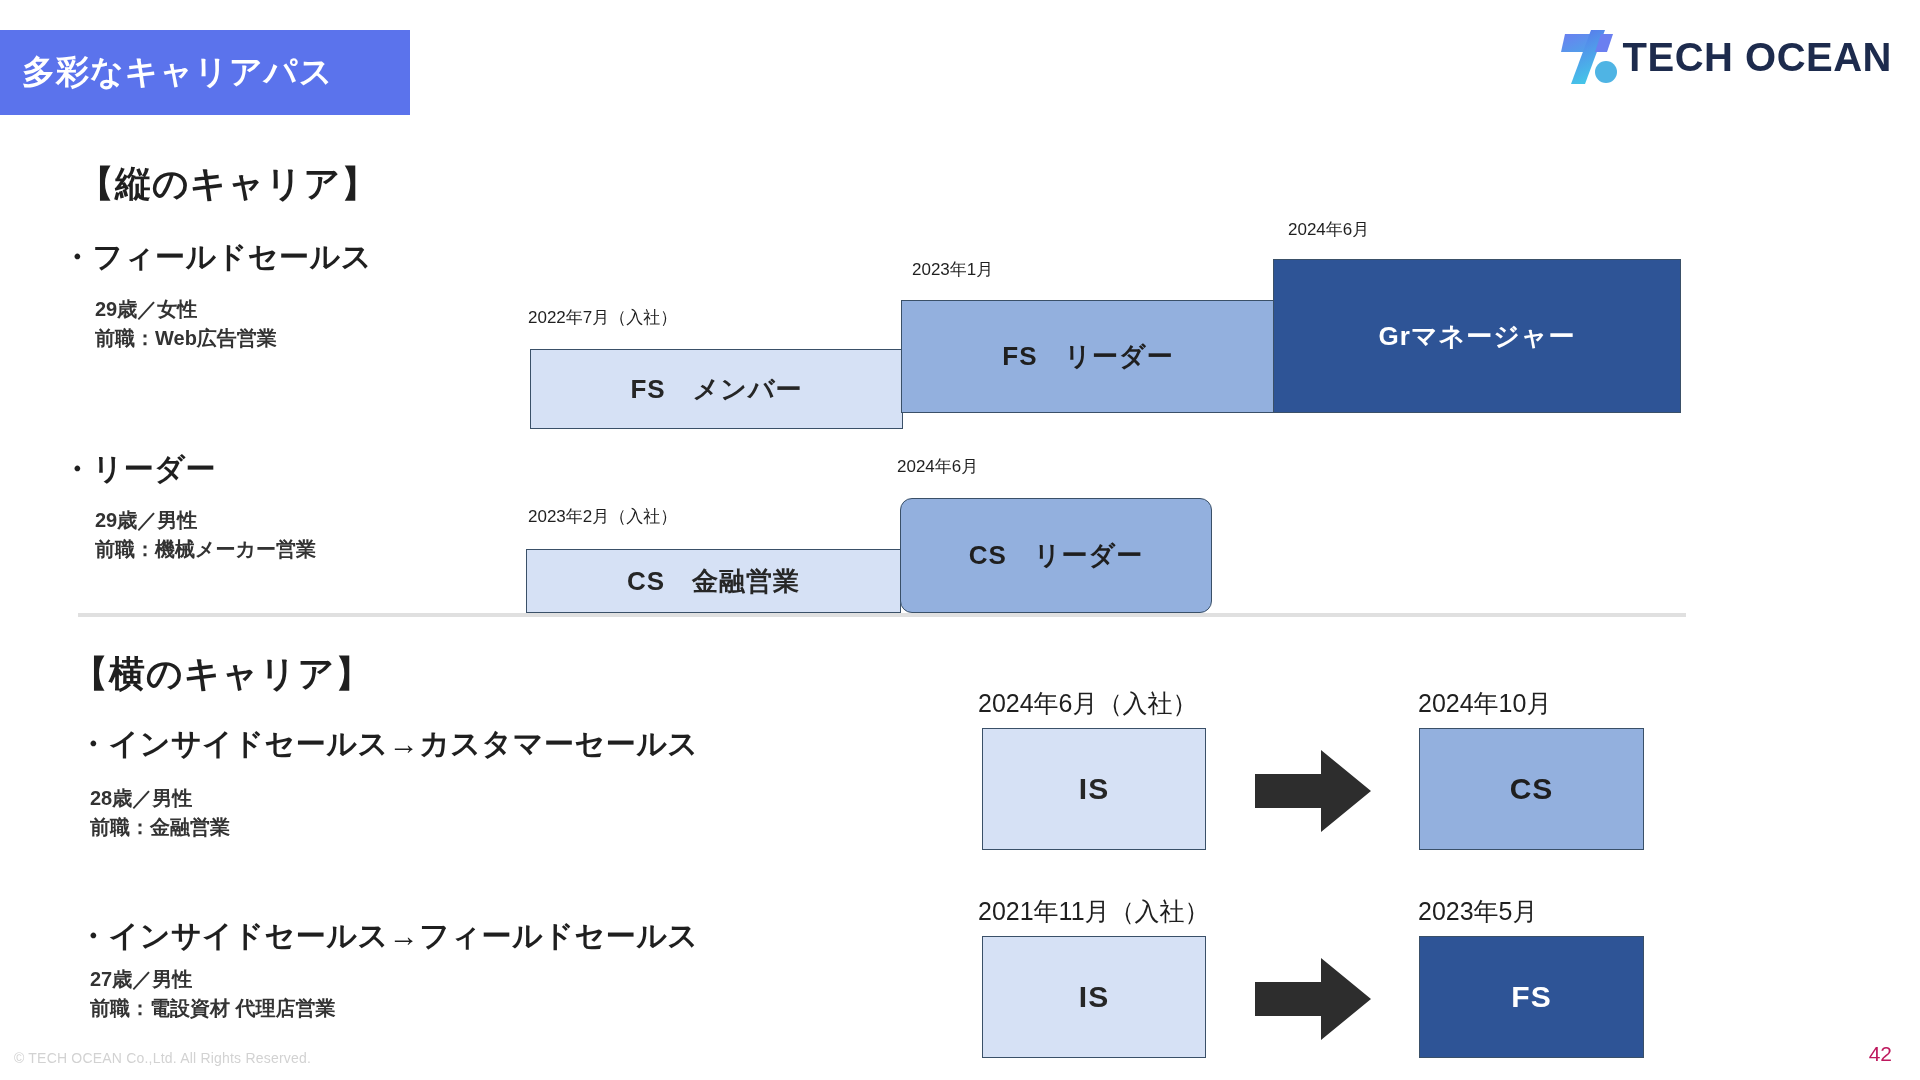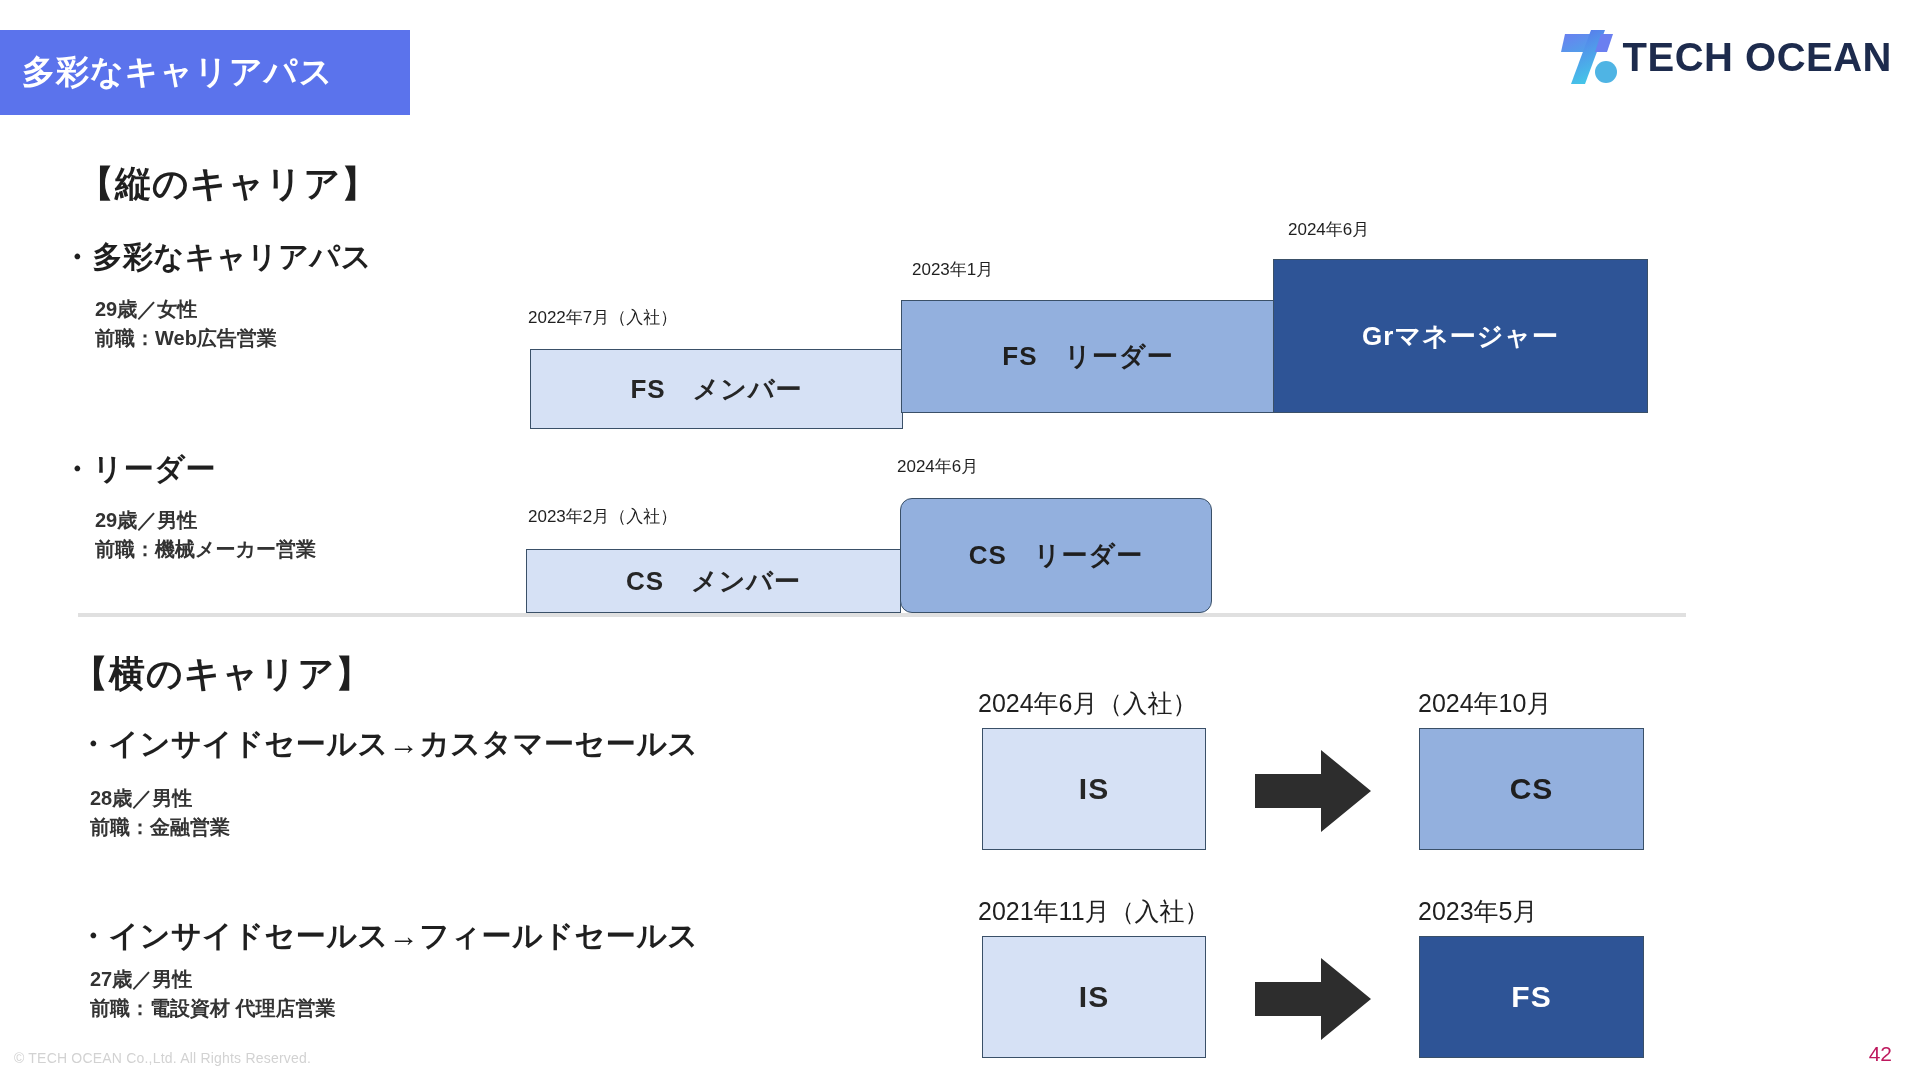--- a/index.html
+++ b/index.html
@@ -190,43 +190,43 @@
       <path d="M30 2 H44 L24 56 H10 Z" fill="url(#g1)"></path>
       <path d="M40 6 H52 L46 24 H34 Z" fill="#6b7ff0"></path>
       <circle cx="45" cy="44" r="11" fill="#4fb4e4"></circle>
     </svg>
   </span>
   <span class="brand-text">TECH OCEAN</span>
 </div>
 
 <div class="section-heading" style="left:78px; top:160px;">【縦のキャリア】</div>
 
-<div class="person-role" style="left:62px; top:237px;">・多彩なキャリアパス</div>
+<div class="person-role" style="left:62px; top:237px;">・フィールドセールス</div>
 <div class="person-meta" style="left:95px; top:295px;">
   <div>29歳／女性</div>
   <div>前職：Web広告営業</div>
 </div>
 
 <div class="bar-date" style="left:528px; top:306px;">2022年7月（入社）</div>
 <div class="bar tone-light" style="left:530px; top:349px; width:373px; height:80px;">FS　メンバー</div>
 
 <div class="bar-date" style="left:912px; top:258px;">2023年1月</div>
 <div class="bar tone-mid" style="left:901px; top:300px; width:374px; height:113px;">FS　リーダー</div>
 
 <div class="bar-date" style="left:1288px; top:218px;">2024年6月</div>
-<div class="bar tone-dark" style="left:1273px; top:259px; width:375px; height:154px;">Grマネージャー</div>
+<div class="bar tone-dark" style="left:1273px; top:259px; width:408px; height:154px;">Grマネージャー</div>
 
 <div class="person-role" style="left:62px; top:449px;">・リーダー</div>
 <div class="person-meta" style="left:95px; top:506px;">
   <div>29歳／男性</div>
   <div>前職：機械メーカー営業</div>
 </div>
 
 <div class="bar-date" style="left:528px; top:505px;">2023年2月（入社）</div>
-<div class="bar tone-light" style="left:526px; top:549px; width:375px; height:64px;">CS　メンバー</div>
+<div class="bar tone-light" style="left:526px; top:549px; width:375px; height:64px;">CS　金融営業</div>
 
 <div class="bar-date" style="left:897px; top:455px;">2024年6月</div>
 <div class="bar tone-mid" style="left:900px; top:498px; width:312px; height:115px;border-radius:12px;">CS　リーダー</div>
 
 <div id="section-divider"></div>
 
 <div class="section-heading" style="left:72px; top:650px;">【横のキャリア】</div>
 
 <div class="person-role" style="left:78px; top:724px;">・インサイドセールス→カスタマーセールス</div>
 <div class="person-meta" style="left:90px; top:772px;margin-top:12px;">

